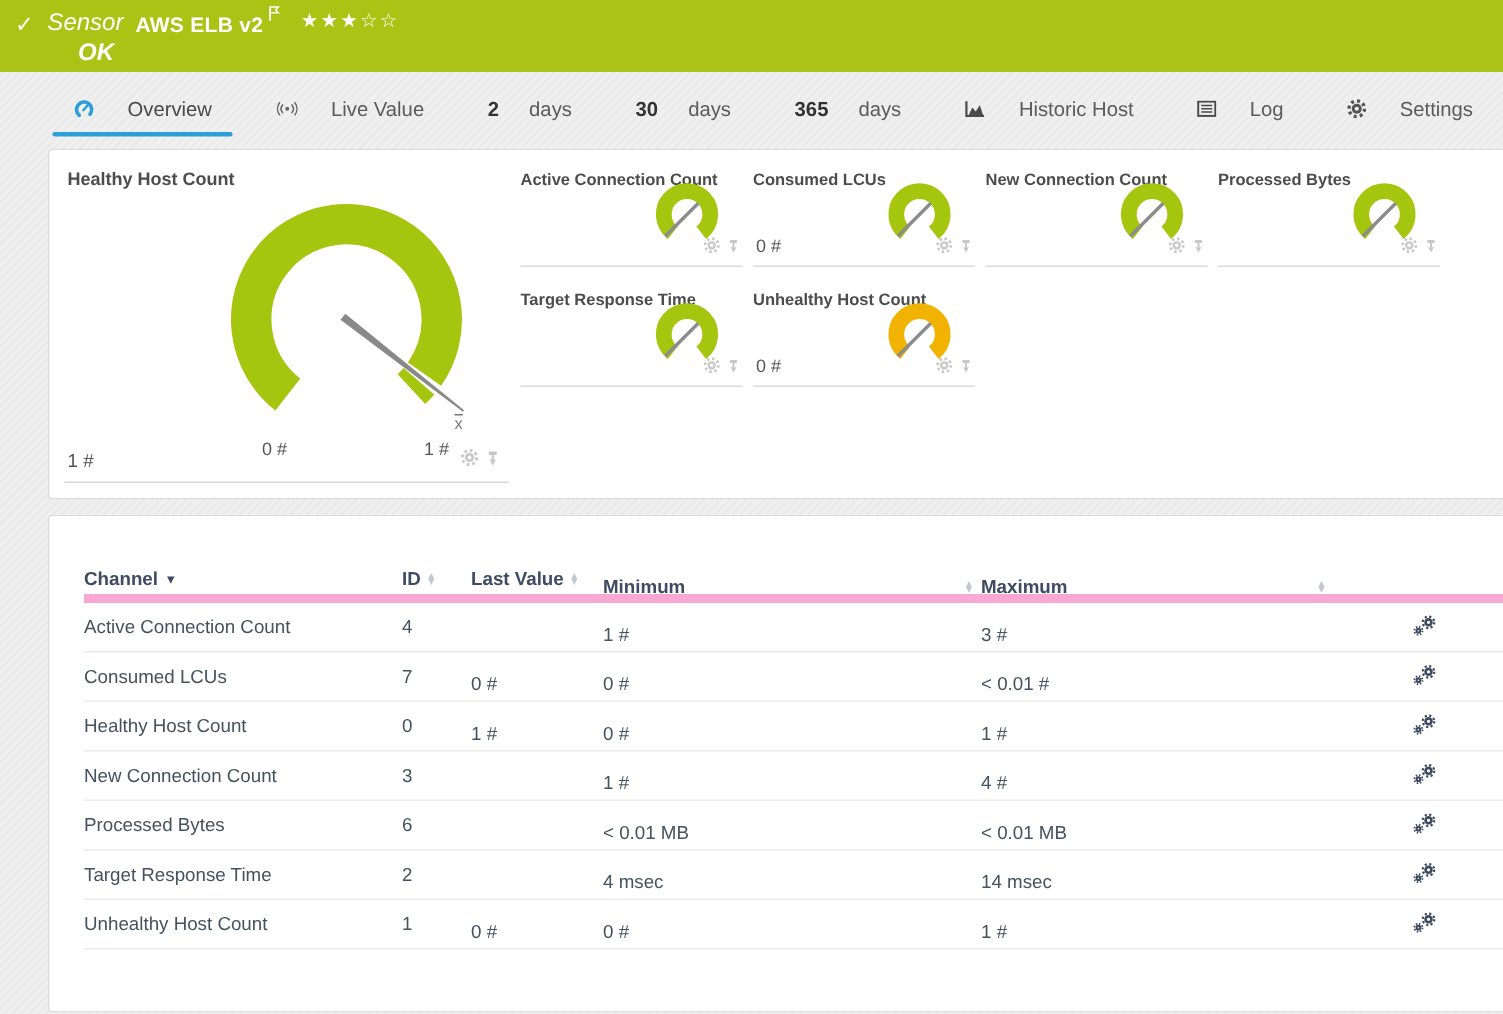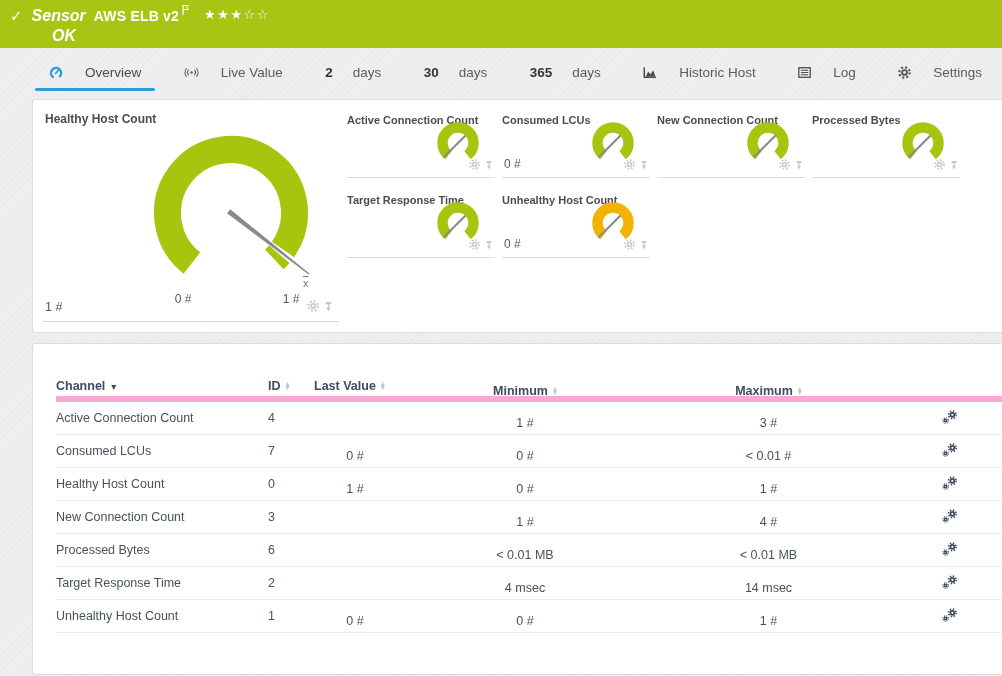--- a/index.html
+++ b/index.html
@@ -6,21 +6,21 @@
   html,body { width:1002px; height:676px; overflow:hidden; }
   body {
     font-family:"Liberation Sans","DejaVu Sans",sans-serif;
     background:repeating-linear-gradient(135deg,#efefef 0 3px,#e9e9e9 3px 4px);
     color:#4a5560;
   }
   
   .banner { height:48px; background:var(--brand-green,#a9c414); position:relative; color:#fff; }
   .banner-main { display:flex; align-items:center; padding:7px 0 0 10px; }
   .check { font-size:15px; font-weight:bold; margin-right:9px; }
-  .stype { font-style:italic; font-size:16px; margin-right:8px;font-weight:bold; }
+  .stype { font-style:italic; font-size:16px; margin-right:8px; }
   .sname { font-size:14px; font-weight:bold; letter-spacing:.2px; }
   .flag { margin:-10px 0 0 3px; }
   .stars { margin-left:14px; font-size:13px; letter-spacing:1.5px; margin-top:-4px; }
   .status-ok { position:absolute; left:52px; top:27px; font-size:16px; font-weight:bold;font-style:italic; }
   
   .tabbar { height:49px; display:flex; justify-content:space-between; align-items:stretch; padding:0 16px 0 45px; }
   .tab { display:flex; align-items:center; gap:22px; position:relative; padding:0 4px; font-size:13.5px; color:#5b5b5b; cursor:pointer; }
   .tab b { color:#333; font-weight:bold; margin-right:-2px; }
   .tab b:empty { display:none; }
   .tab.active { color:#4a4a4a; }
@@ -47,21 +47,21 @@
   .mini-gauge { position:absolute; right:11px; top:13px; }
   .tile-small.green .mini-arc { stroke:var(--gauge-green,#a6c50e); }
   .tile-small.amber .mini-arc { stroke:var(--gauge-amber,#f2b200); }
   .tile-small .tile-value { bottom:6px; font-size:12px; }
   .tile-small .tile-icons { right:2px; bottom:3px; }
   .needle { stroke:#8b8b8b; }
   
   .trow { display:grid; grid-template-columns:212px 46px 88px 252px 235px auto; align-items:center; height:33px; border-bottom:1px solid #ebebeb; font-size:12.5px; color:#46525e; }
   .trow.thead { height:28px; border-bottom:6px solid #f9a8d4; font-weight:bold; color:#3e4b63; font-size:12.5px; }
   .cell { display:flex; align-items:center; }
-  .cell.right { justify-content:center; padding-right:6px;margin-top:10px; }
+  .cell.right { justify-content:space-between; padding-right:6px;margin-top:10px; }
   .c-act { display:flex; justify-content:flex-end; padding-right:44px; }
   .sort { display:inline-flex; flex-direction:column; margin-left:5px; color:#c3c7d0; font-size:8px; line-height:4.5px; font-weight:normal; }
   .caret { margin-left:6px; font-size:10px; color:#3e4b63; }
   .gear-row { cursor:pointer; }
 </style>
 </head>
 <body>
 
 <div class="banner">
   <div class="banner-main">

